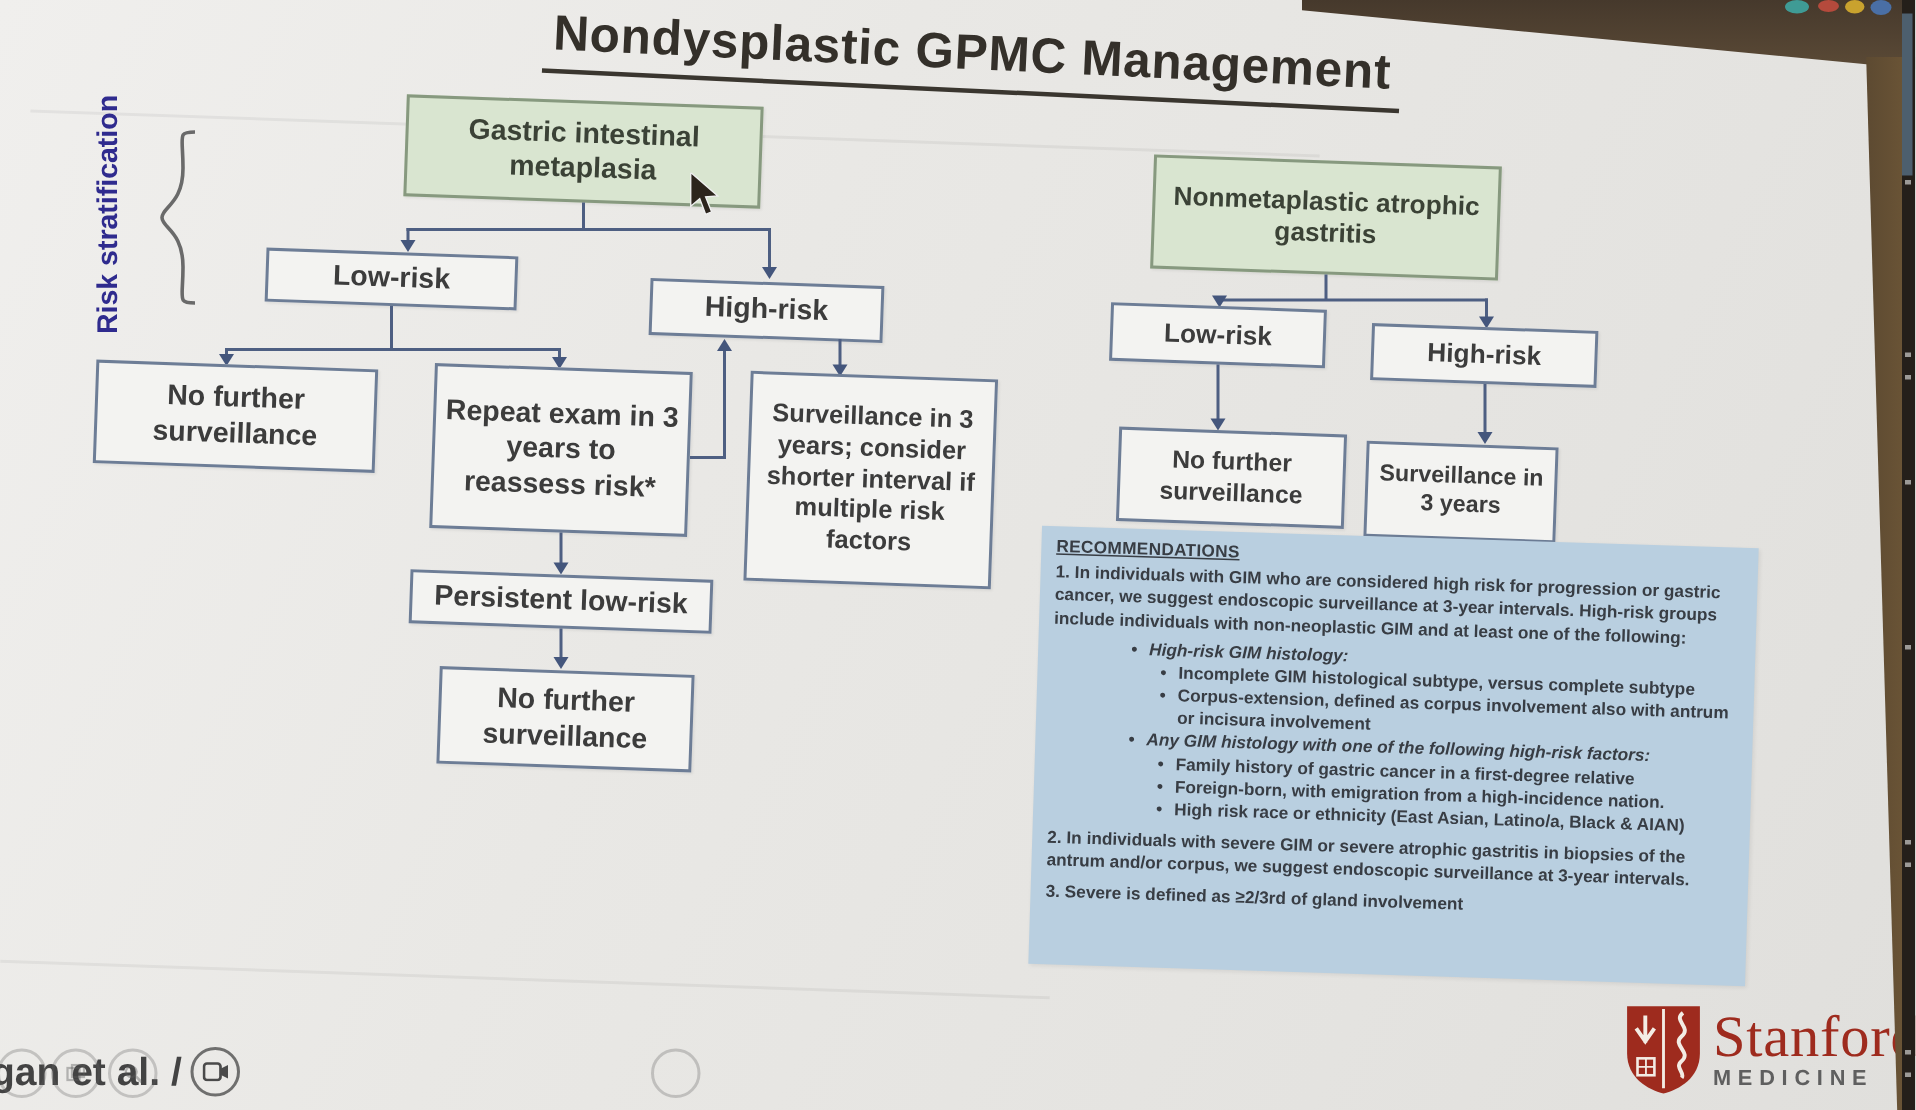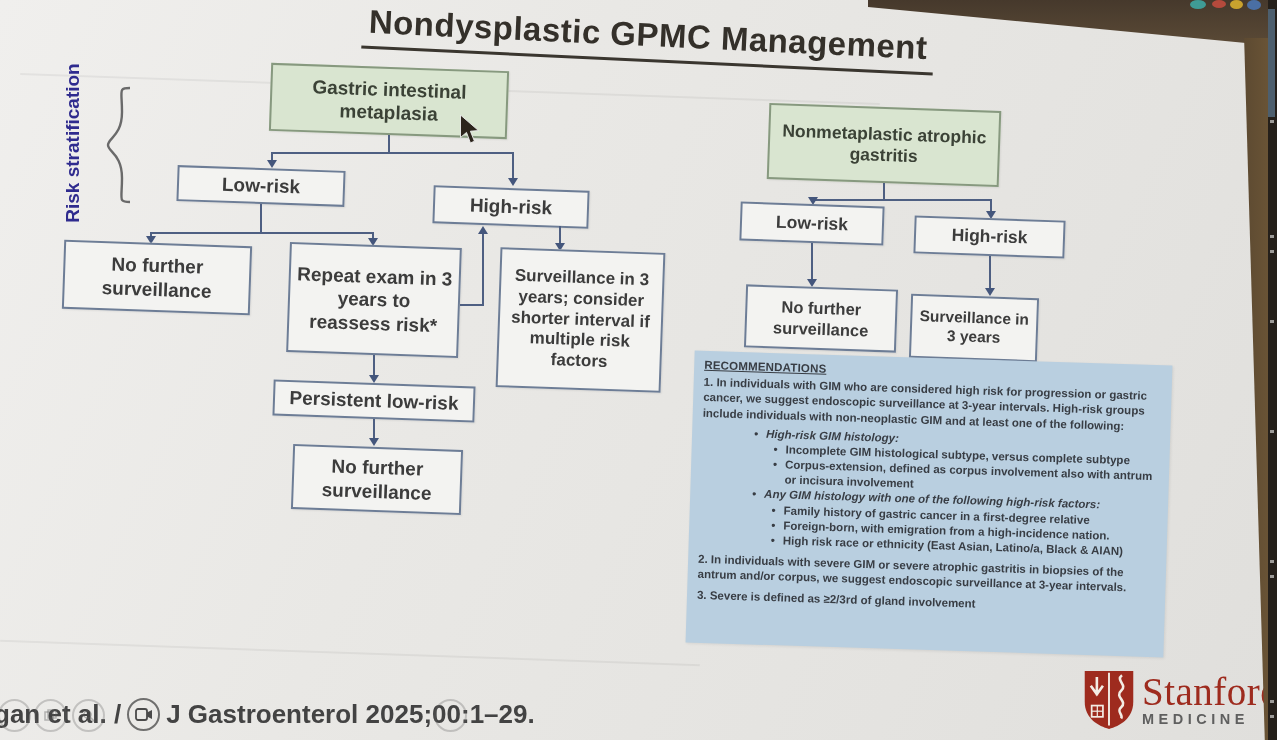--- a/index.html
+++ b/index.html
@@ -206,21 +206,20 @@
         <line x1="8.5" y1="8.5" x2="12.5" y2="12.5" stroke="rgba(90,90,90,0.4)" stroke-width="1.7"></line>
       </svg>
     </div>
     <span class="cit">gan et al. /</span>
     <div class="circ cam">
       <svg width="18" height="13" viewBox="0 0 18 13">
         <rect x="1" y="1" width="11" height="11" rx="2" fill="none" stroke="#4a4a4a" stroke-width="1.8"></rect>
         <path d="M12,4.5 L17,2 L17,11 L12,8.5 Z" fill="#4a4a4a"></path>
       </svg>
     </div>
-    <span class="cit">J Gastroenterol 2025;00:1–29.</span>
     <div class="circ" style="left:440px;"></div>
   </div>
 
   <div class="brand">
     <svg width="52" height="61" viewBox="0 0 60 70">
       <path d="M2,2 H58 V38 C58,57 42,66 30,69 C18,66 2,57 2,38 Z" fill="#9e2b1e"></path>
       <line x1="30" y1="4" x2="30" y2="65" stroke="#f3ece4" stroke-width="2.2"></line>
       <path d="M16,9 V30 M9,19 L16,29 L23,19" fill="none" stroke="#f3ece4" stroke-width="3"></path>
       <rect x="10" y="42" width="13" height="13" fill="none" stroke="#f3ece4" stroke-width="2"></rect>
       <line x1="10" y1="48.5" x2="23" y2="48.5" stroke="#f3ece4" stroke-width="1.4"></line>

